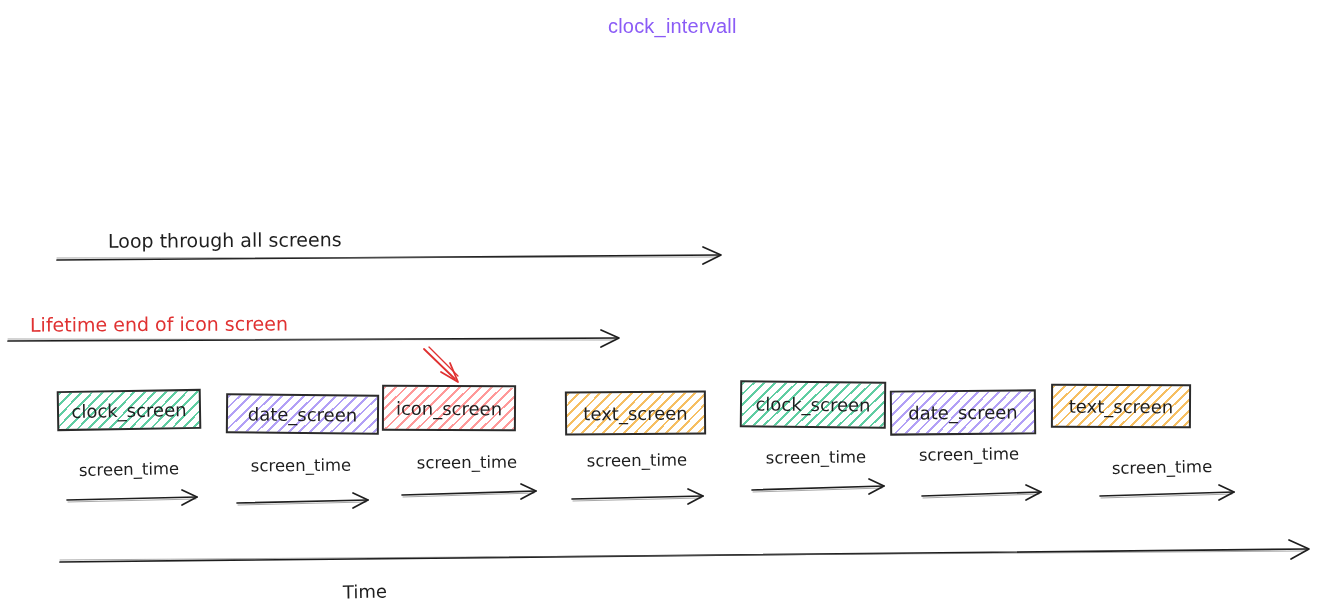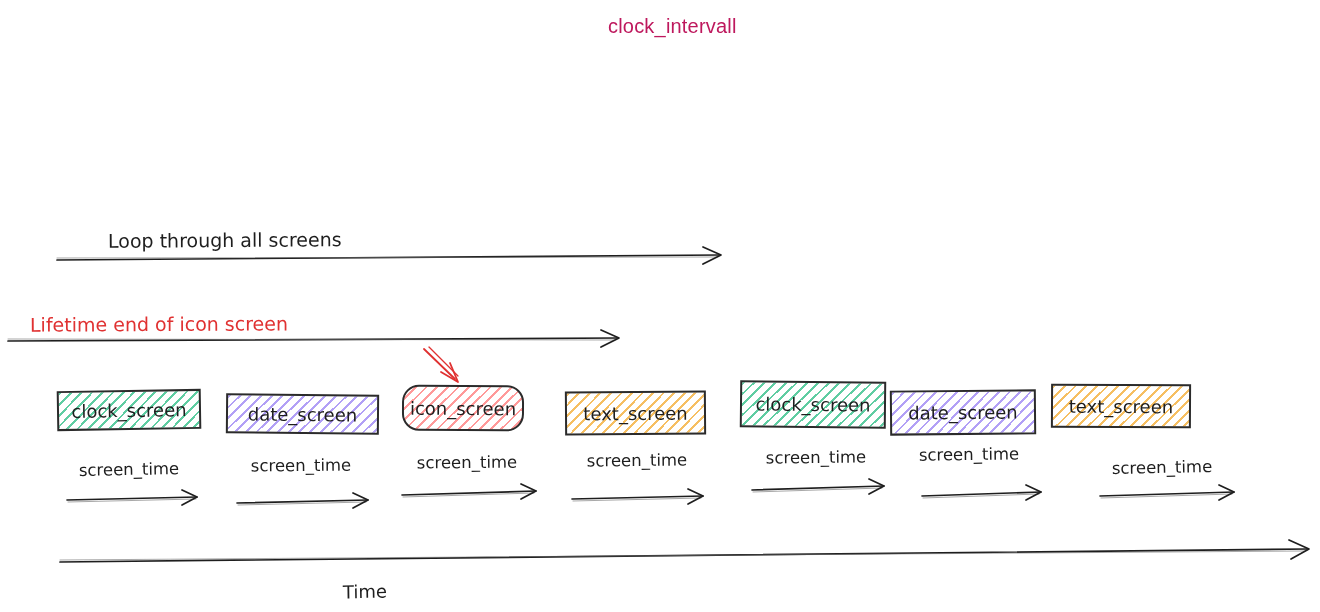--- a/index.html
+++ b/index.html
@@ -27,33 +27,33 @@
   .stime{
     font-size:16.5px;white-space:nowrap;text-align:center;
   }
   svg{position:absolute;top:0;left:0;pointer-events:none;}
   .ink{stroke:#1e1e1e;stroke-width:1.7;fill:none;stroke-linecap:round;stroke-linejoin:round;}
   .ink2{stroke:#6a6a6a;stroke-width:0.9;fill:none;opacity:0.65;stroke-linecap:round;}
 </style>
 </head>
 <body>
 
-<div id="title" class="abs" style="color: #be185d; text-align: center;">clock_intervall</div>
+<div id="title" class="abs" style="color: #8b5cf6; text-align: center;">clock_intervall</div>
 
 <div id="loop-label" class="abs hand arrow-label">Loop through all screens</div>
 <div id="lifetime-label" class="abs hand arrow-label" style="color: rgb(224, 49, 49);">Lifetime end of icon screen</div>
 <div id="time-label" class="abs hand">Time</div>
 
 <div class="abs hand screen-box" style="left: 57px; top: 390px; width: 144px; transform: rotate(-0.9deg); background-image: repeating-linear-gradient(135deg, rgb(95, 205, 162) 0px, rgb(95, 205, 162) 2px, transparent 2px, transparent 7.5px);">
     <span>clock_screen</span>
   </div>
 <div class="abs hand screen-box" style="left: 226px; top: 394px; width: 153px; transform: rotate(0.5deg); background-image: repeating-linear-gradient(135deg, rgb(178, 160, 246) 0px, rgb(178, 160, 246) 2px, transparent 2px, transparent 7.5px);">
     <span>date_screen</span>
   </div>
-<div class="abs hand screen-box" style="left: 402px; top: 385px; width: 122px; height: 46px; transform: rotate(0.3deg); background-image: repeating-linear-gradient(135deg, rgb(255, 154, 154) 0px, rgb(255, 154, 154) 2px, transparent 2px, transparent 7.5px); border-radius: 17px;">
+<div class="abs hand screen-box" style="left: 382px; top: 385px; width: 134px; height: 46px; transform: rotate(0.3deg); background-image: repeating-linear-gradient(135deg, rgb(255, 154, 154) 0px, rgb(255, 154, 154) 2px, transparent 2px, transparent 7.5px);">
     <span>icon_screen</span>
   </div>
 <div class="abs hand screen-box" style="left: 565px; top: 391px; width: 141px; height: 44px; transform: rotate(-0.4deg); background-image: repeating-linear-gradient(135deg, rgb(246, 191, 98) 0px, rgb(246, 191, 98) 2px, transparent 2px, transparent 7.5px);">
     <span>text_screen</span>
   </div>
 <div class="abs hand screen-box" style="left: 740px; top: 381px; width: 146px; height: 47px; transform: rotate(0.6deg); background-image: repeating-linear-gradient(135deg, rgb(95, 205, 162) 0px, rgb(95, 205, 162) 2px, transparent 2px, transparent 7.5px);">
     <span>clock_screen</span>
   </div>
 <div class="abs hand screen-box" style="left: 890px; top: 390px; width: 146px; height: 45px; transform: rotate(-0.5deg); background-image: repeating-linear-gradient(135deg, rgb(178, 160, 246) 0px, rgb(178, 160, 246) 2px, transparent 2px, transparent 7.5px);">
     <span>date_screen</span>

